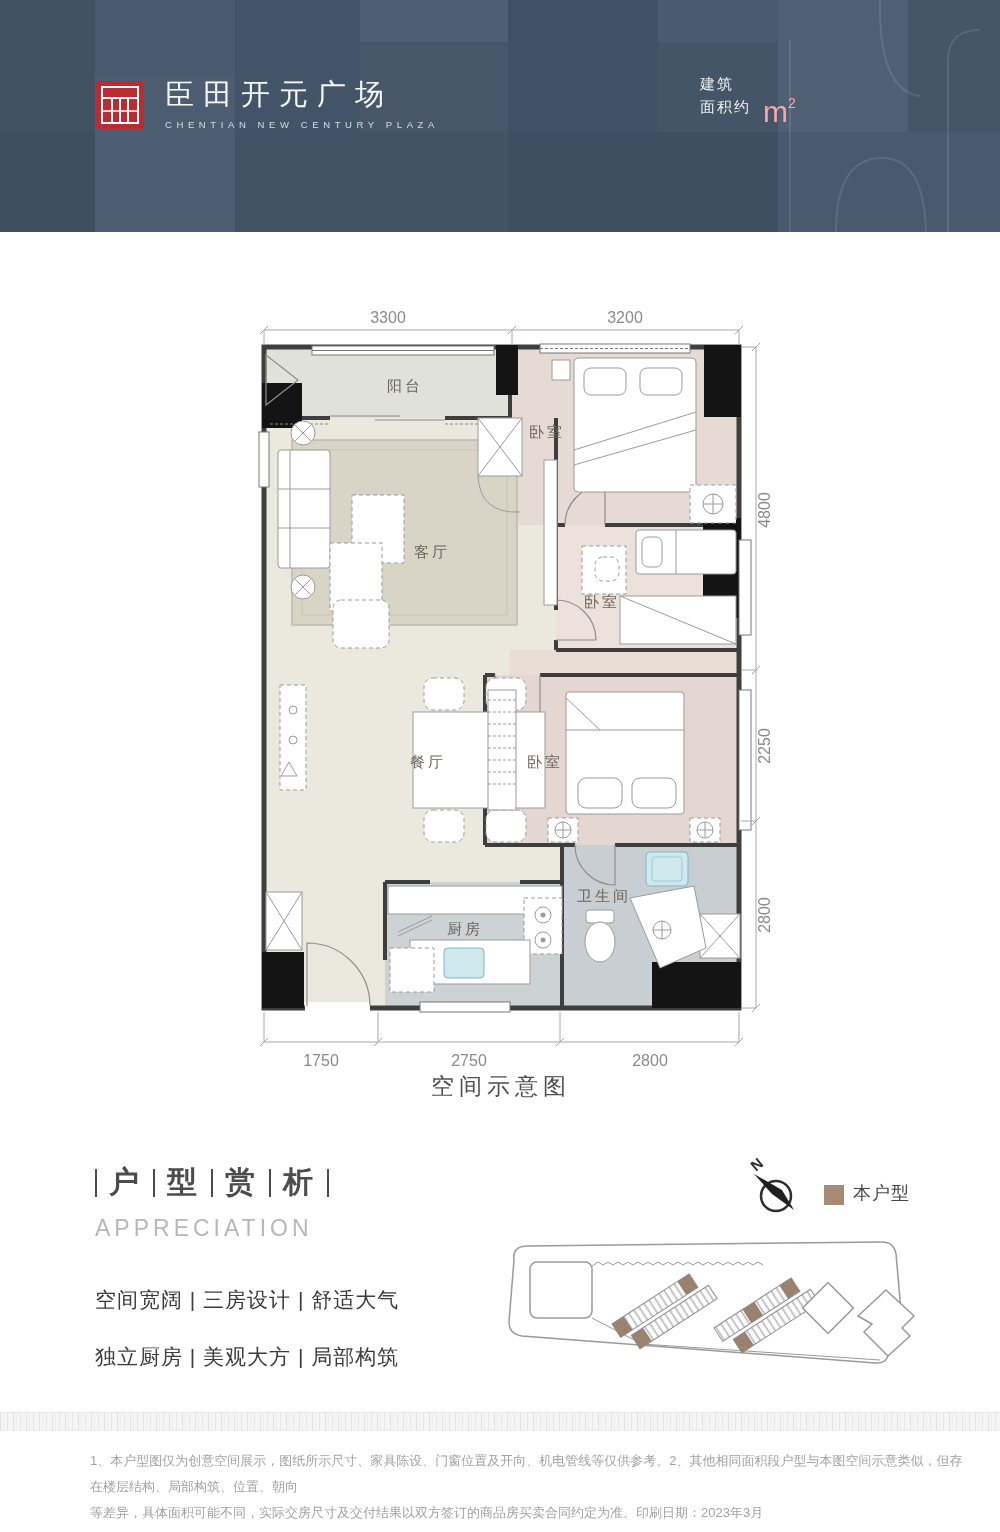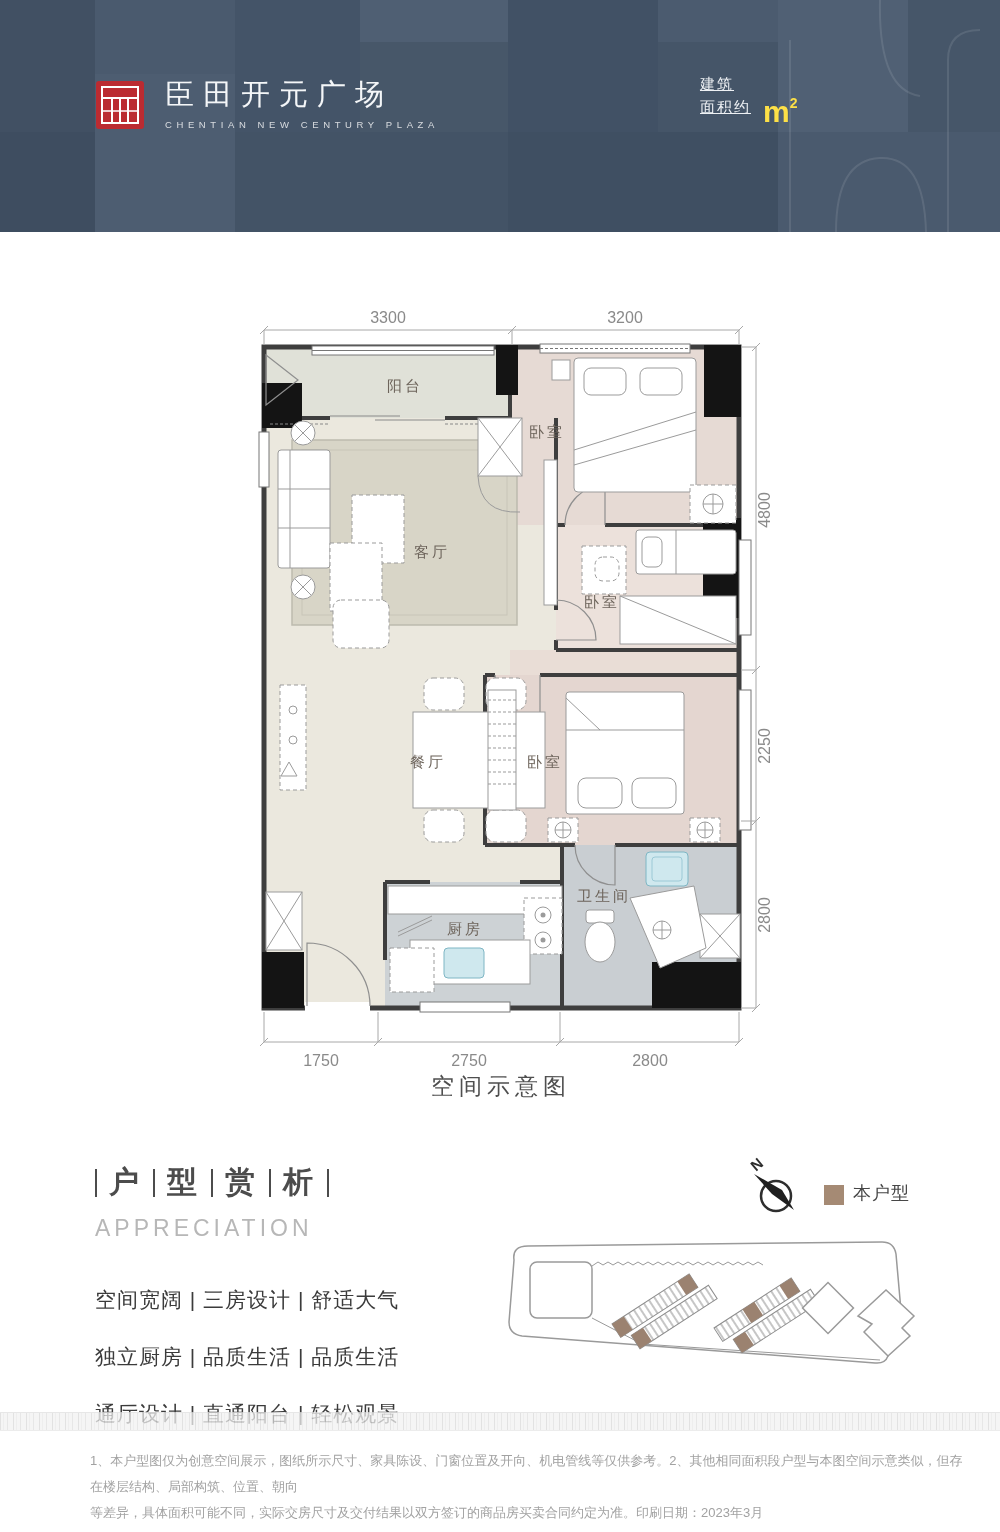--- a/index.html
+++ b/index.html
@@ -24,23 +24,23 @@
   .t13{left:235px;top:132px;width:273px;height:100px;background:#435366}
   .t14{left:508px;top:132px;width:270px;height:100px;background:#3f4f62}
   .t15{left:778px;top:132px;width:222px;height:100px;background:#4a5a6e}
   .header-deco{position:absolute;left:0;top:0;}
 
   .brand{position:absolute;left:95px;top:80px;display:flex;align-items:center;gap:20px;}
   .brand-name{color:#f4f6f8;font-size:29px;font-weight:500;letter-spacing:9px;line-height:1;}
   .brand-en{color:rgba(255,255,255,0.78);font-size:9.5px;letter-spacing:4.6px;margin-top:10px;}
 
   .area{position:absolute;left:700px;top:72px;display:flex;align-items:flex-end;gap:12px;}
-  .area-label{color:#eef1f4;font-size:15px;letter-spacing:2px;line-height:1.55;margin-bottom:26px;text-decoration:underline;}
+  .area-label{color:#eef1f4;font-size:15px;letter-spacing:2px;line-height:1.55;margin-bottom:26px;}
   .area-value{color:#c9a27e;font-size:94px;font-weight:200;line-height:0.85;letter-spacing:2px;}
-  .area-unit{color:#fde047;font-size:30px;font-weight:700;margin-bottom:18px;line-height:1;}
+  .area-unit{color:#fca5a5;font-size:30px;font-weight:400;margin-bottom:18px;line-height:1;}
   .area-unit sup{font-size:14px;vertical-align:14px;}
 
   
   .plan-svg{position:absolute;left:0;top:300px;}
   .roomlabel{font-size:15px;fill:#6d645b;letter-spacing:3px;}
   .dimtext{font-size:16px;fill:#8a8a8a;}
   .dimline{stroke:#a8a8a8;stroke-width:1;fill:none;}
   .wall{stroke:#3e3e3e;fill:none;}
   .furn{stroke:#9b9b9b;stroke-width:1;fill:#ffffff;}
   .furnd{stroke:#9b9b9b;stroke-width:1;fill:#ffffff;stroke-dasharray:4 3;}
@@ -350,22 +350,21 @@
         <span>型</span>
       <span class="bar"></span>
         <span>赏</span>
       <span class="bar"></span>
         <span>析</span>
       <span class="bar"></span>
     </div>
     <div class="apt-sub">APPRECIATION</div>
     <div class="apt-features">
       <div>空间宽阔 | 三房设计 | 舒适大气</div>
-      <div>独立厨房 | 品质生活 | 品质生活</div>
-      <div>通厅设计 | 直通阳台 | 轻松观景</div>
+      <div>独立厨房 | 美观大方 | 局部构筑</div>
     </div>
   </div>
 
   <div class="legend-row">
     <svg width="64" height="70">
       <circle cx="34" cy="44" r="15" fill="none" stroke="#2e2e2e" stroke-width="2.5"></circle>
       <polygon points="12,22 40,38 52,58 30,42" fill="#1f1f1f"></polygon>
       <text x="14" y="20" font-size="15" font-weight="bold" fill="#2e2e2e" transform="rotate(-40 14,20)">N</text>
     </svg>
     <div class="legend-item">

